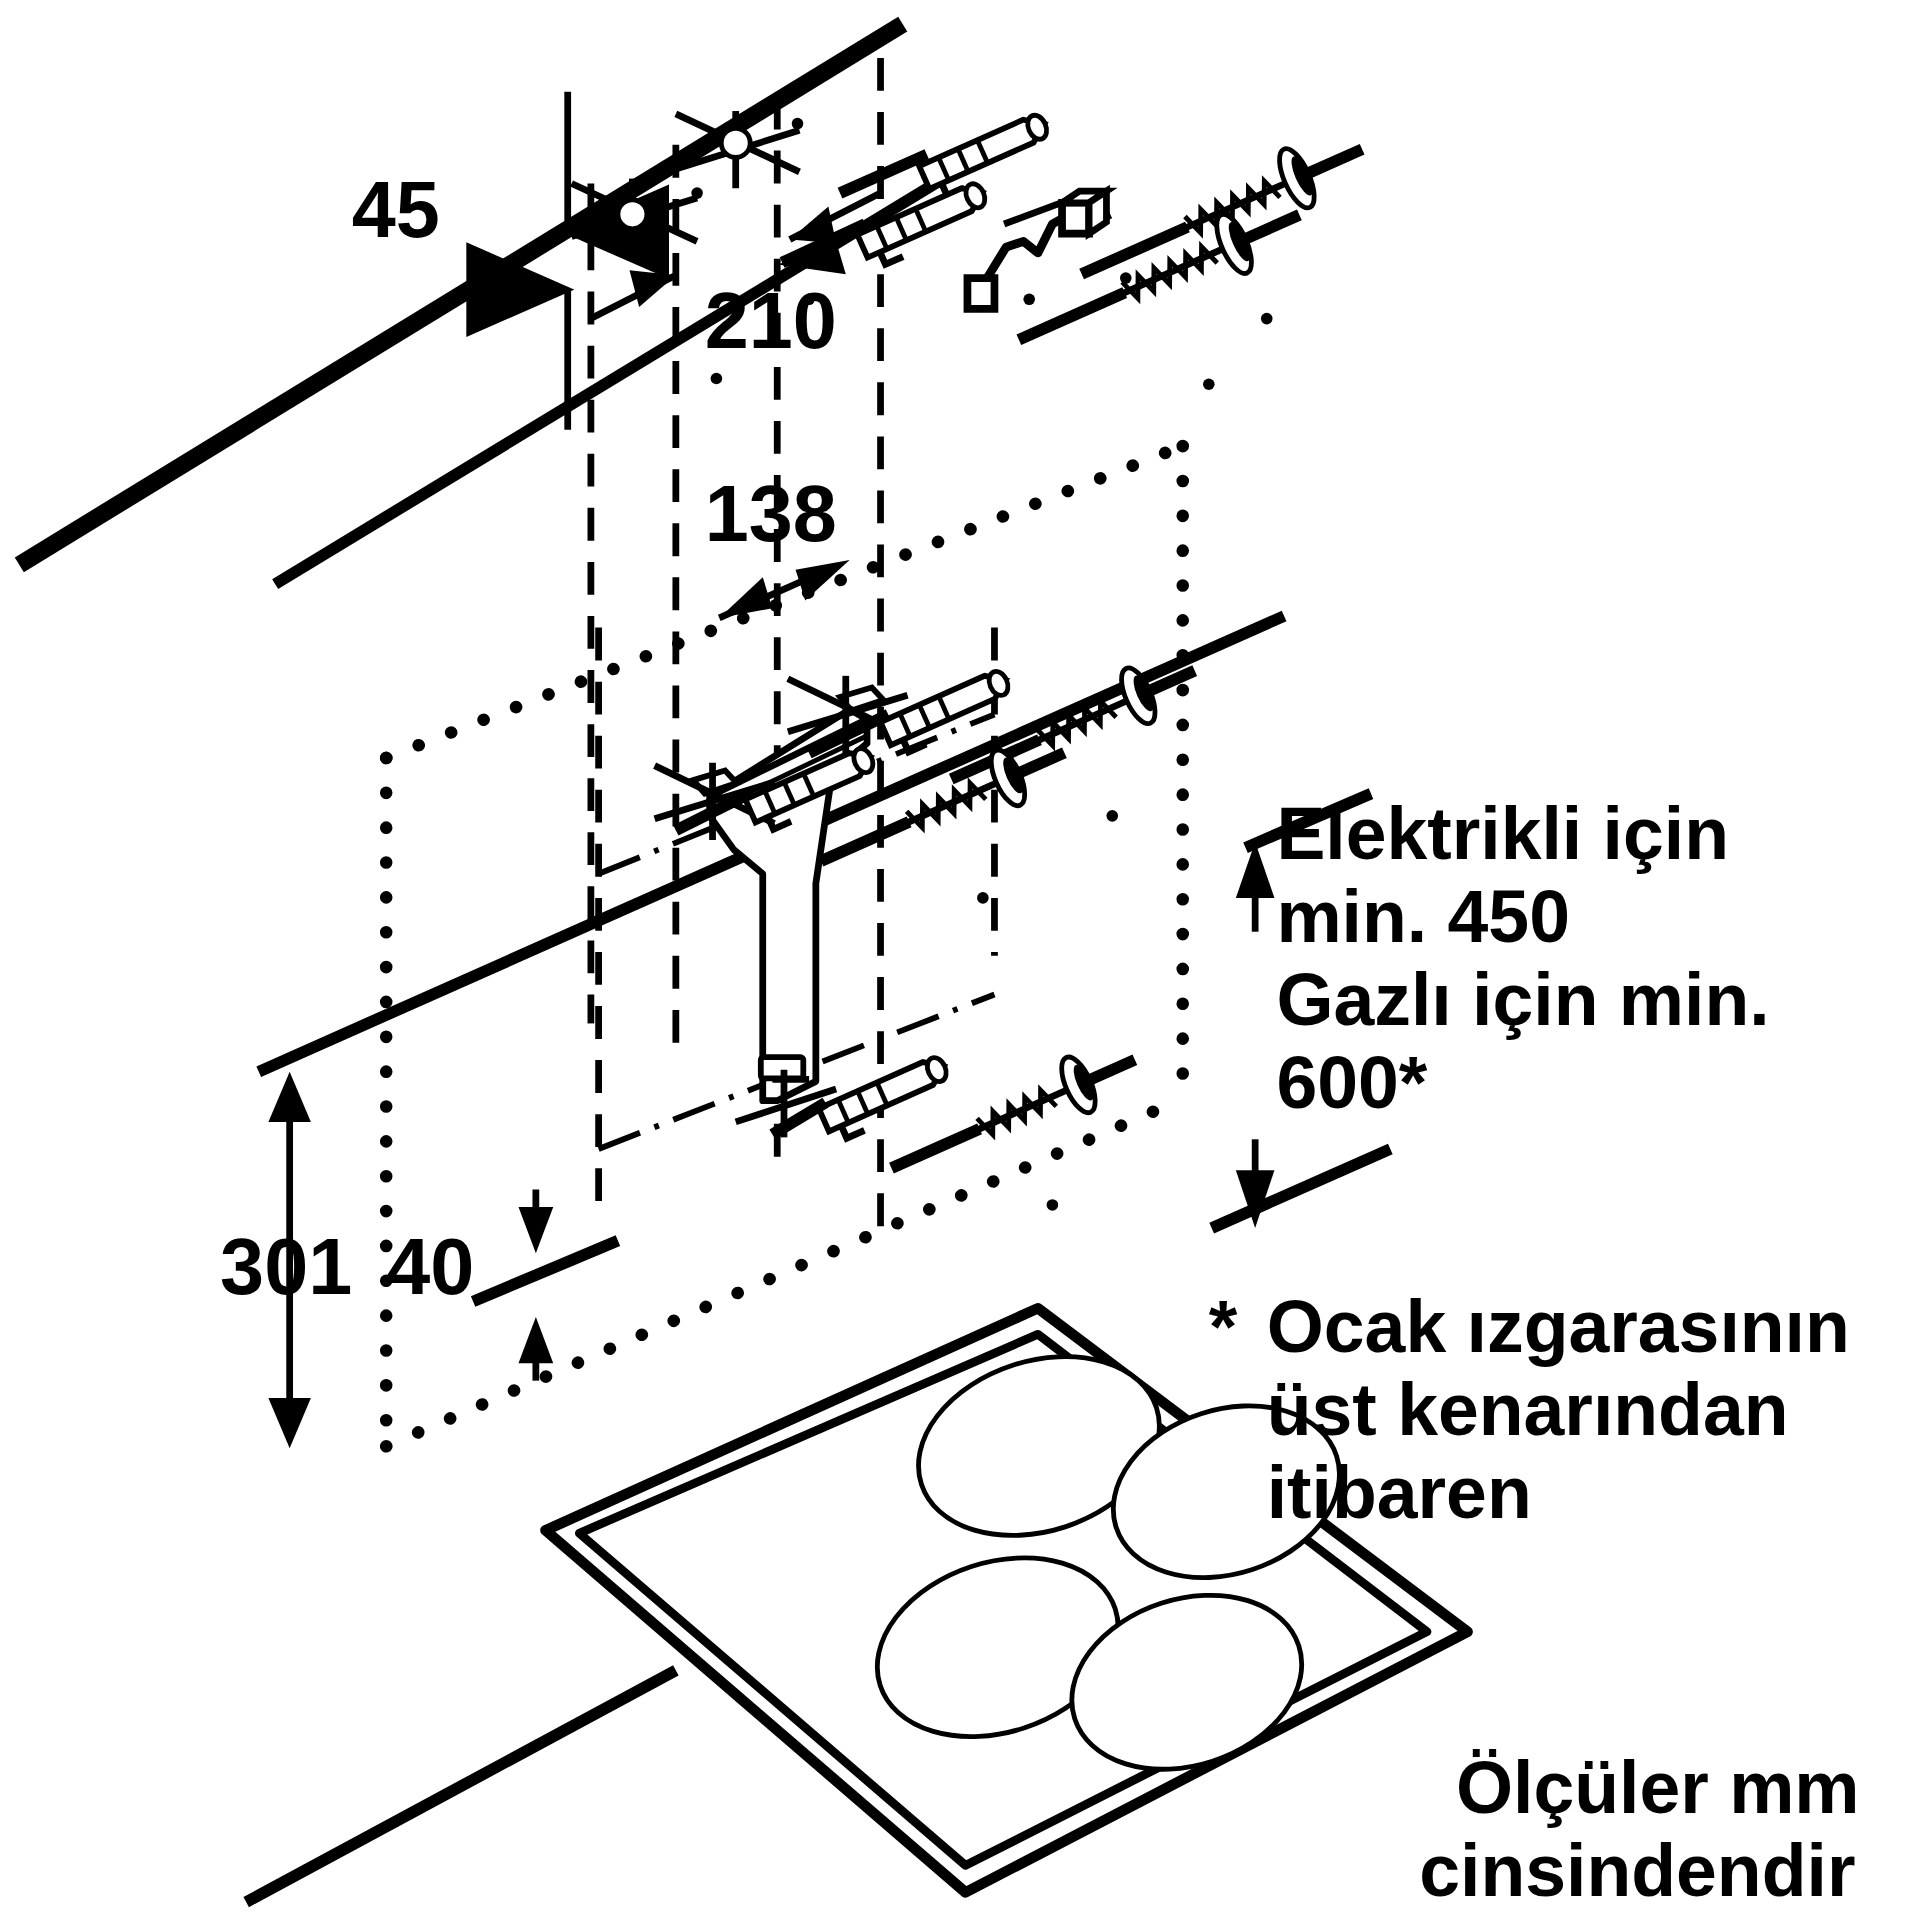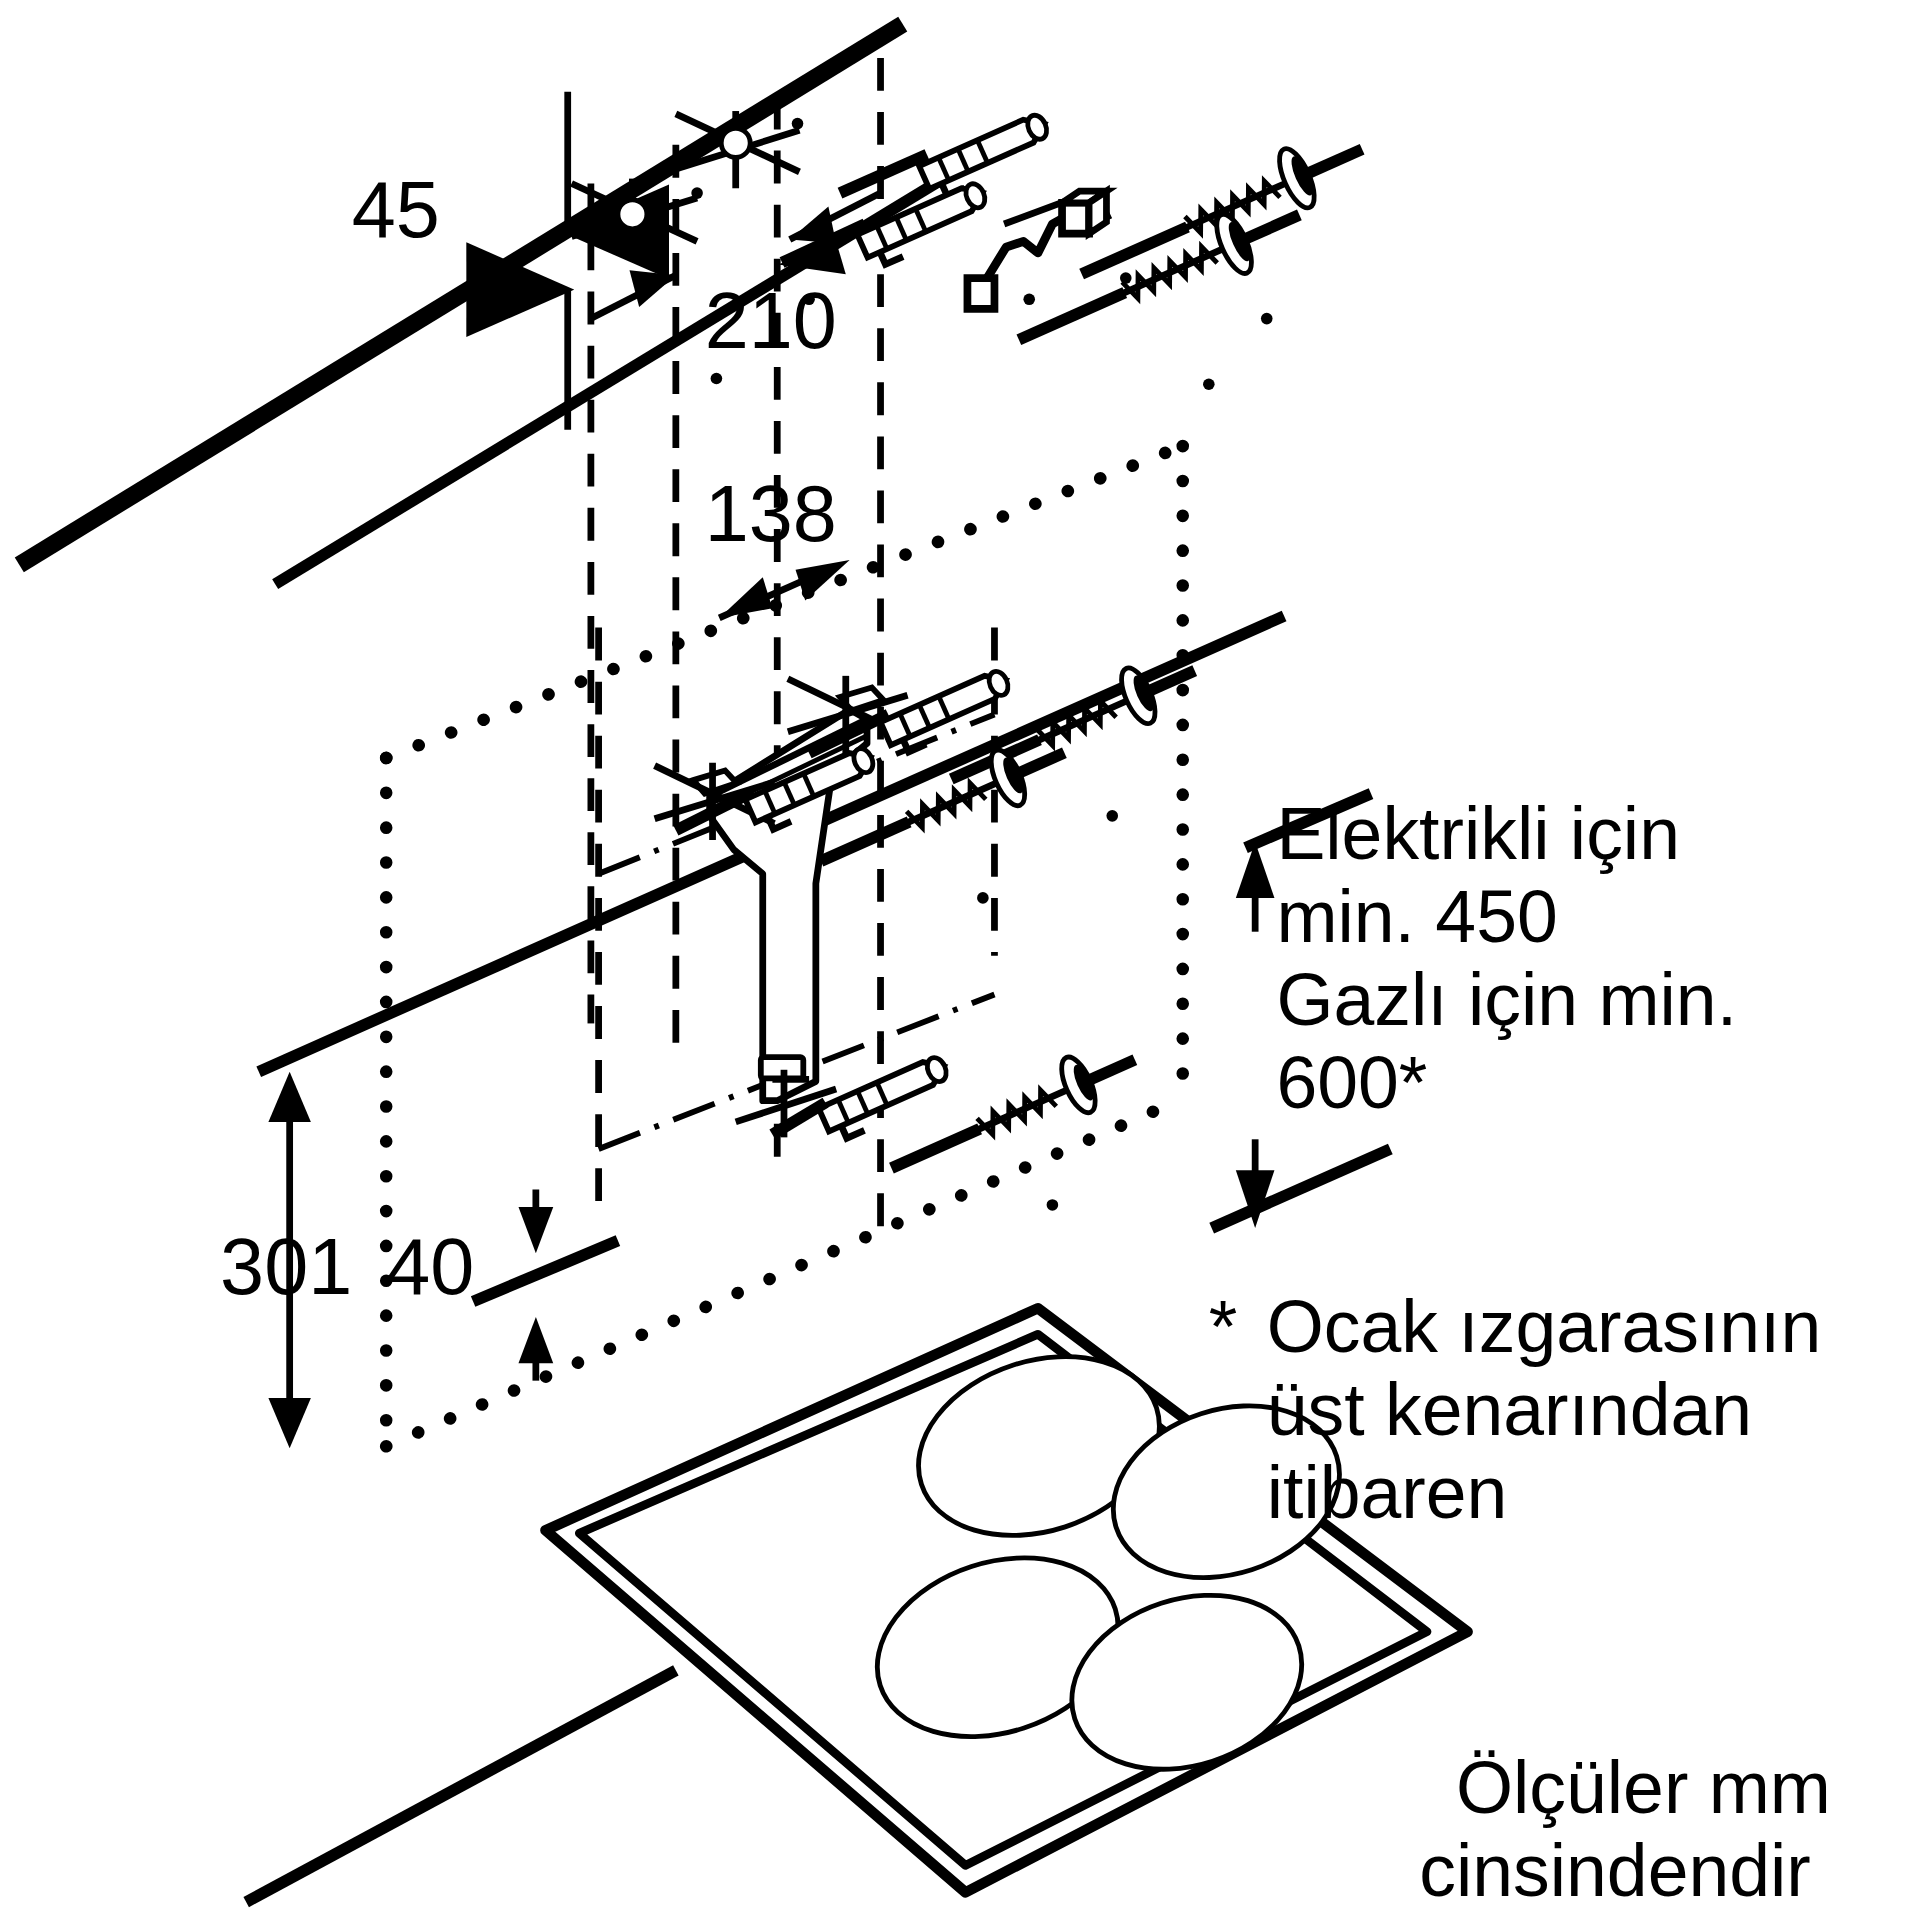--- a/index.html
+++ b/index.html
@@ -11,20 +11,21 @@
   body {
     font-family: "Liberation Sans", sans-serif;
     color: #000000;
   }
   #page {
     position: relative;
     width: 1931px;
     height: 1931px;
     background: #84cc16;
     overflow: hidden;
+    font-weight: bold;
   }
   #diagram {
     position: absolute;
     left: 0;
     top: 0;
     width: 1931px;
     height: 1931px;
   }
   .dim-text {
     font-family: "Liberation Sans", sans-serif;

